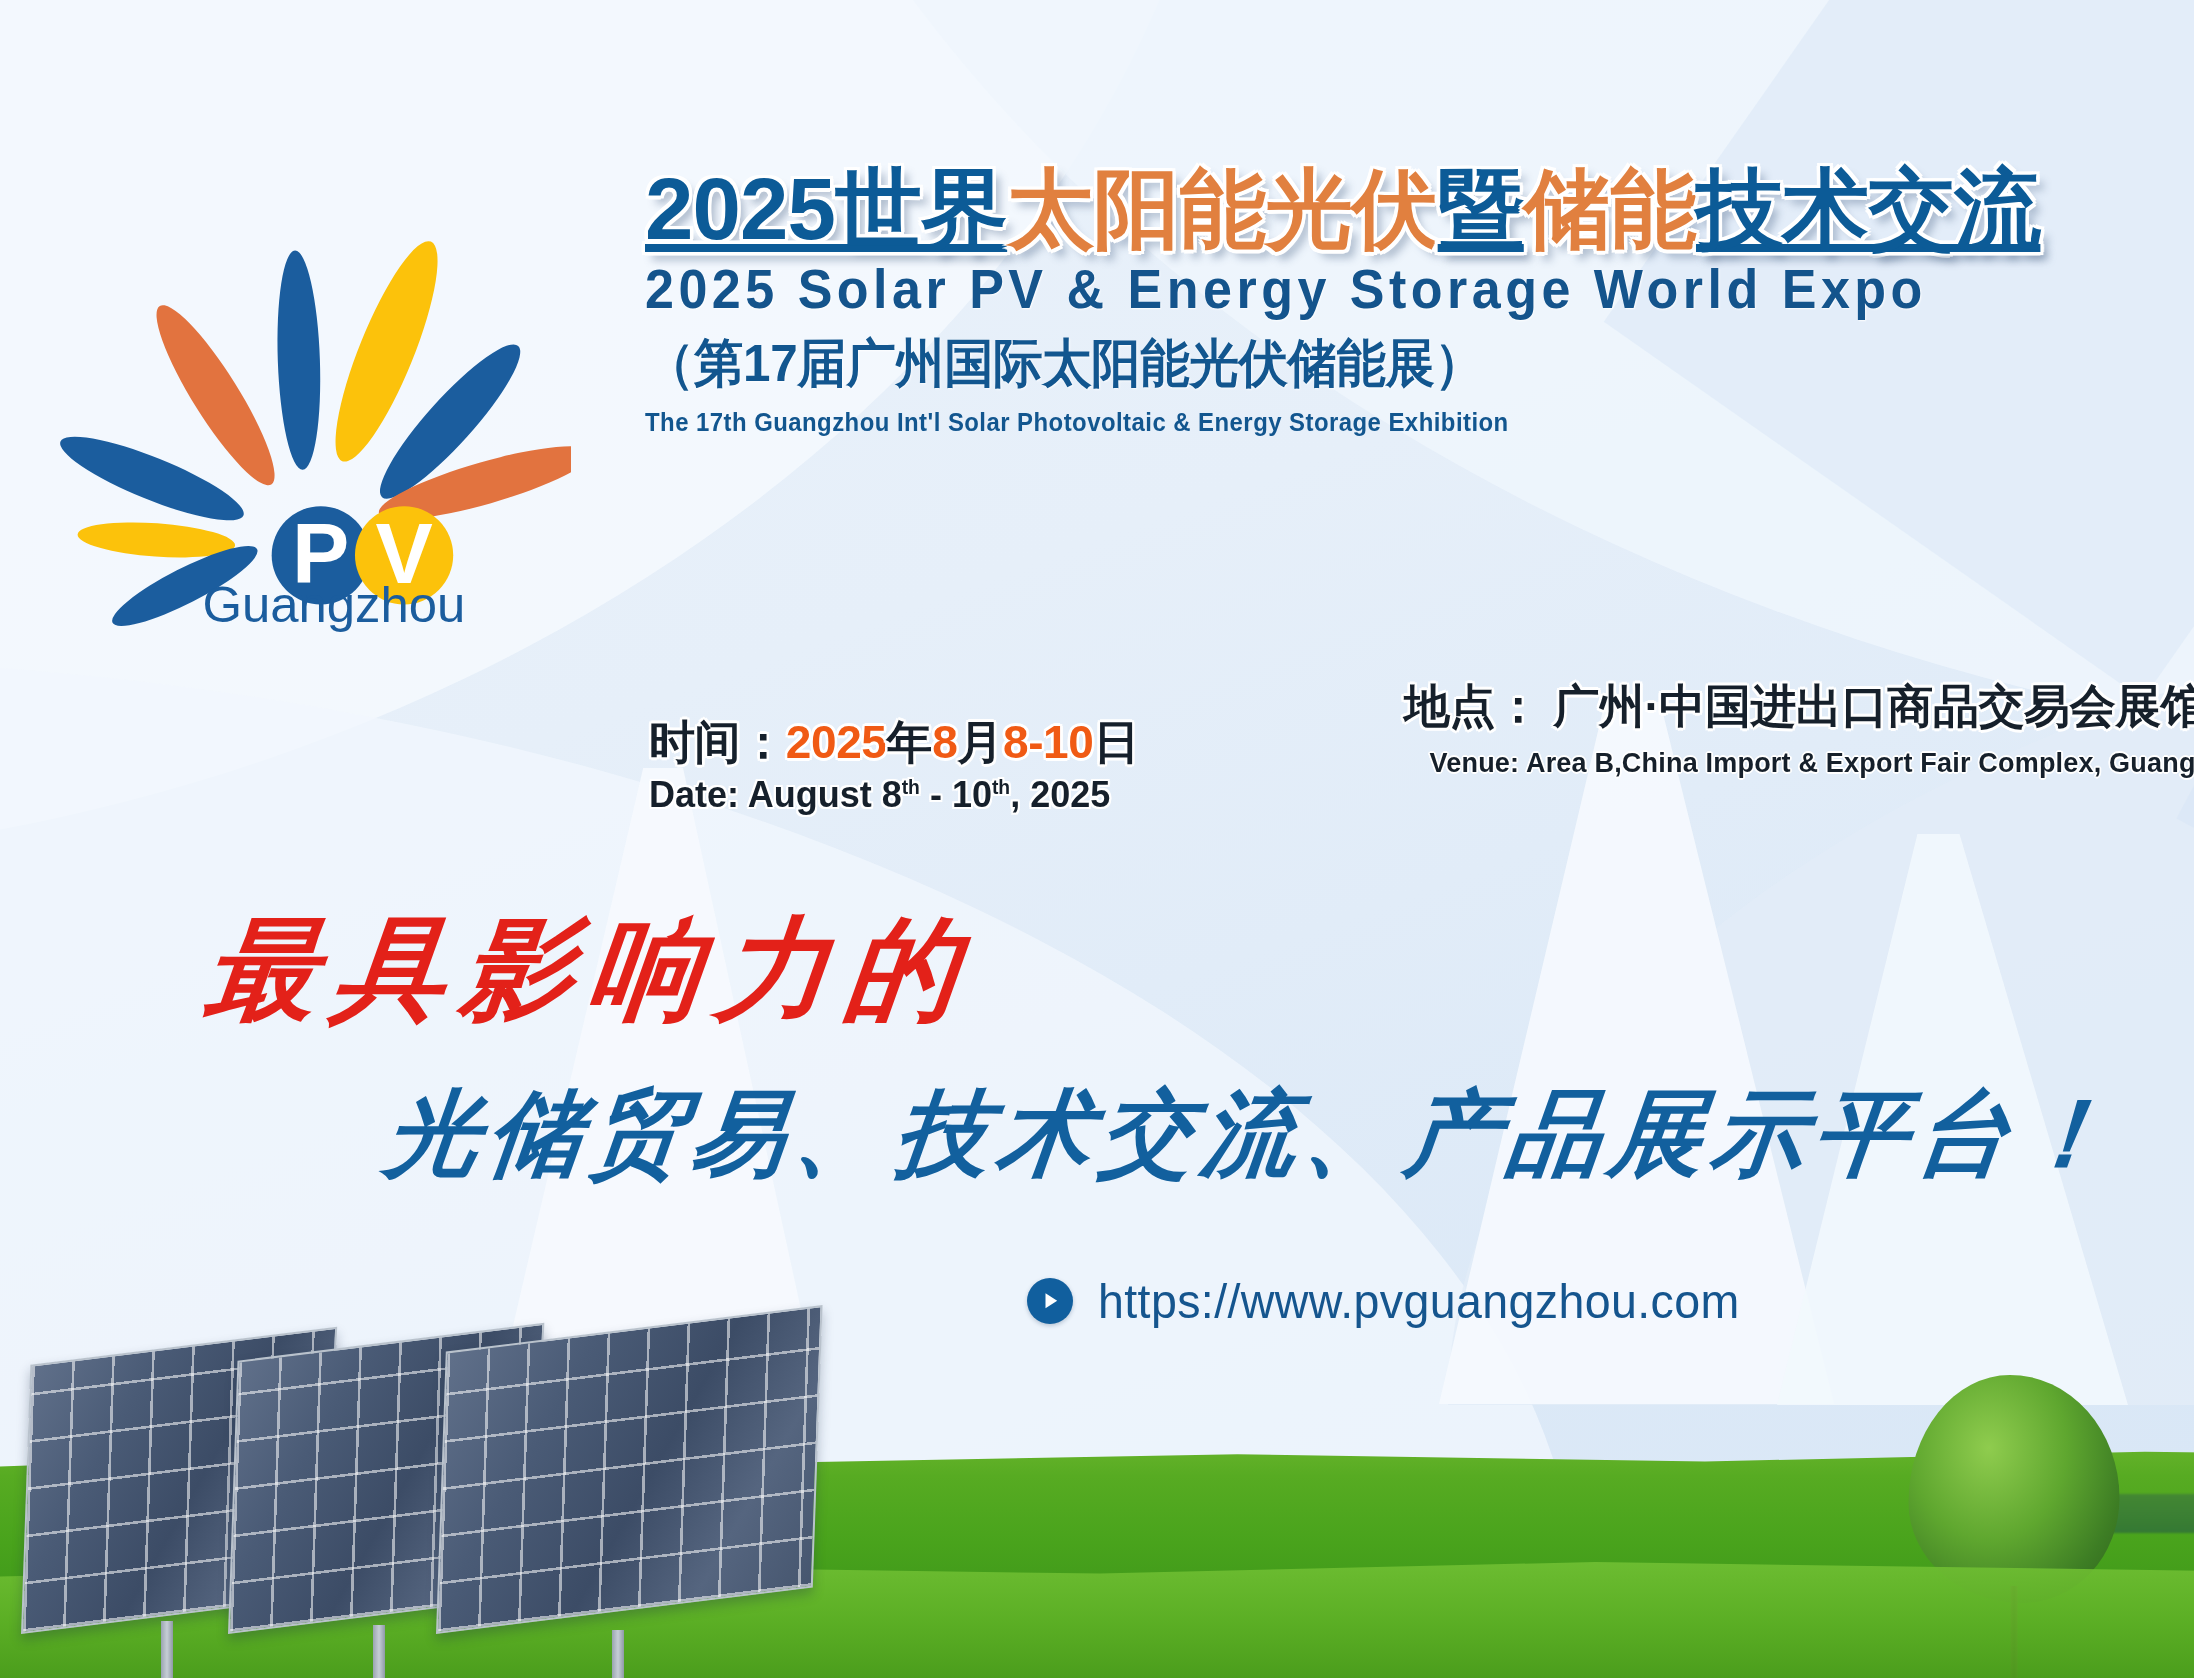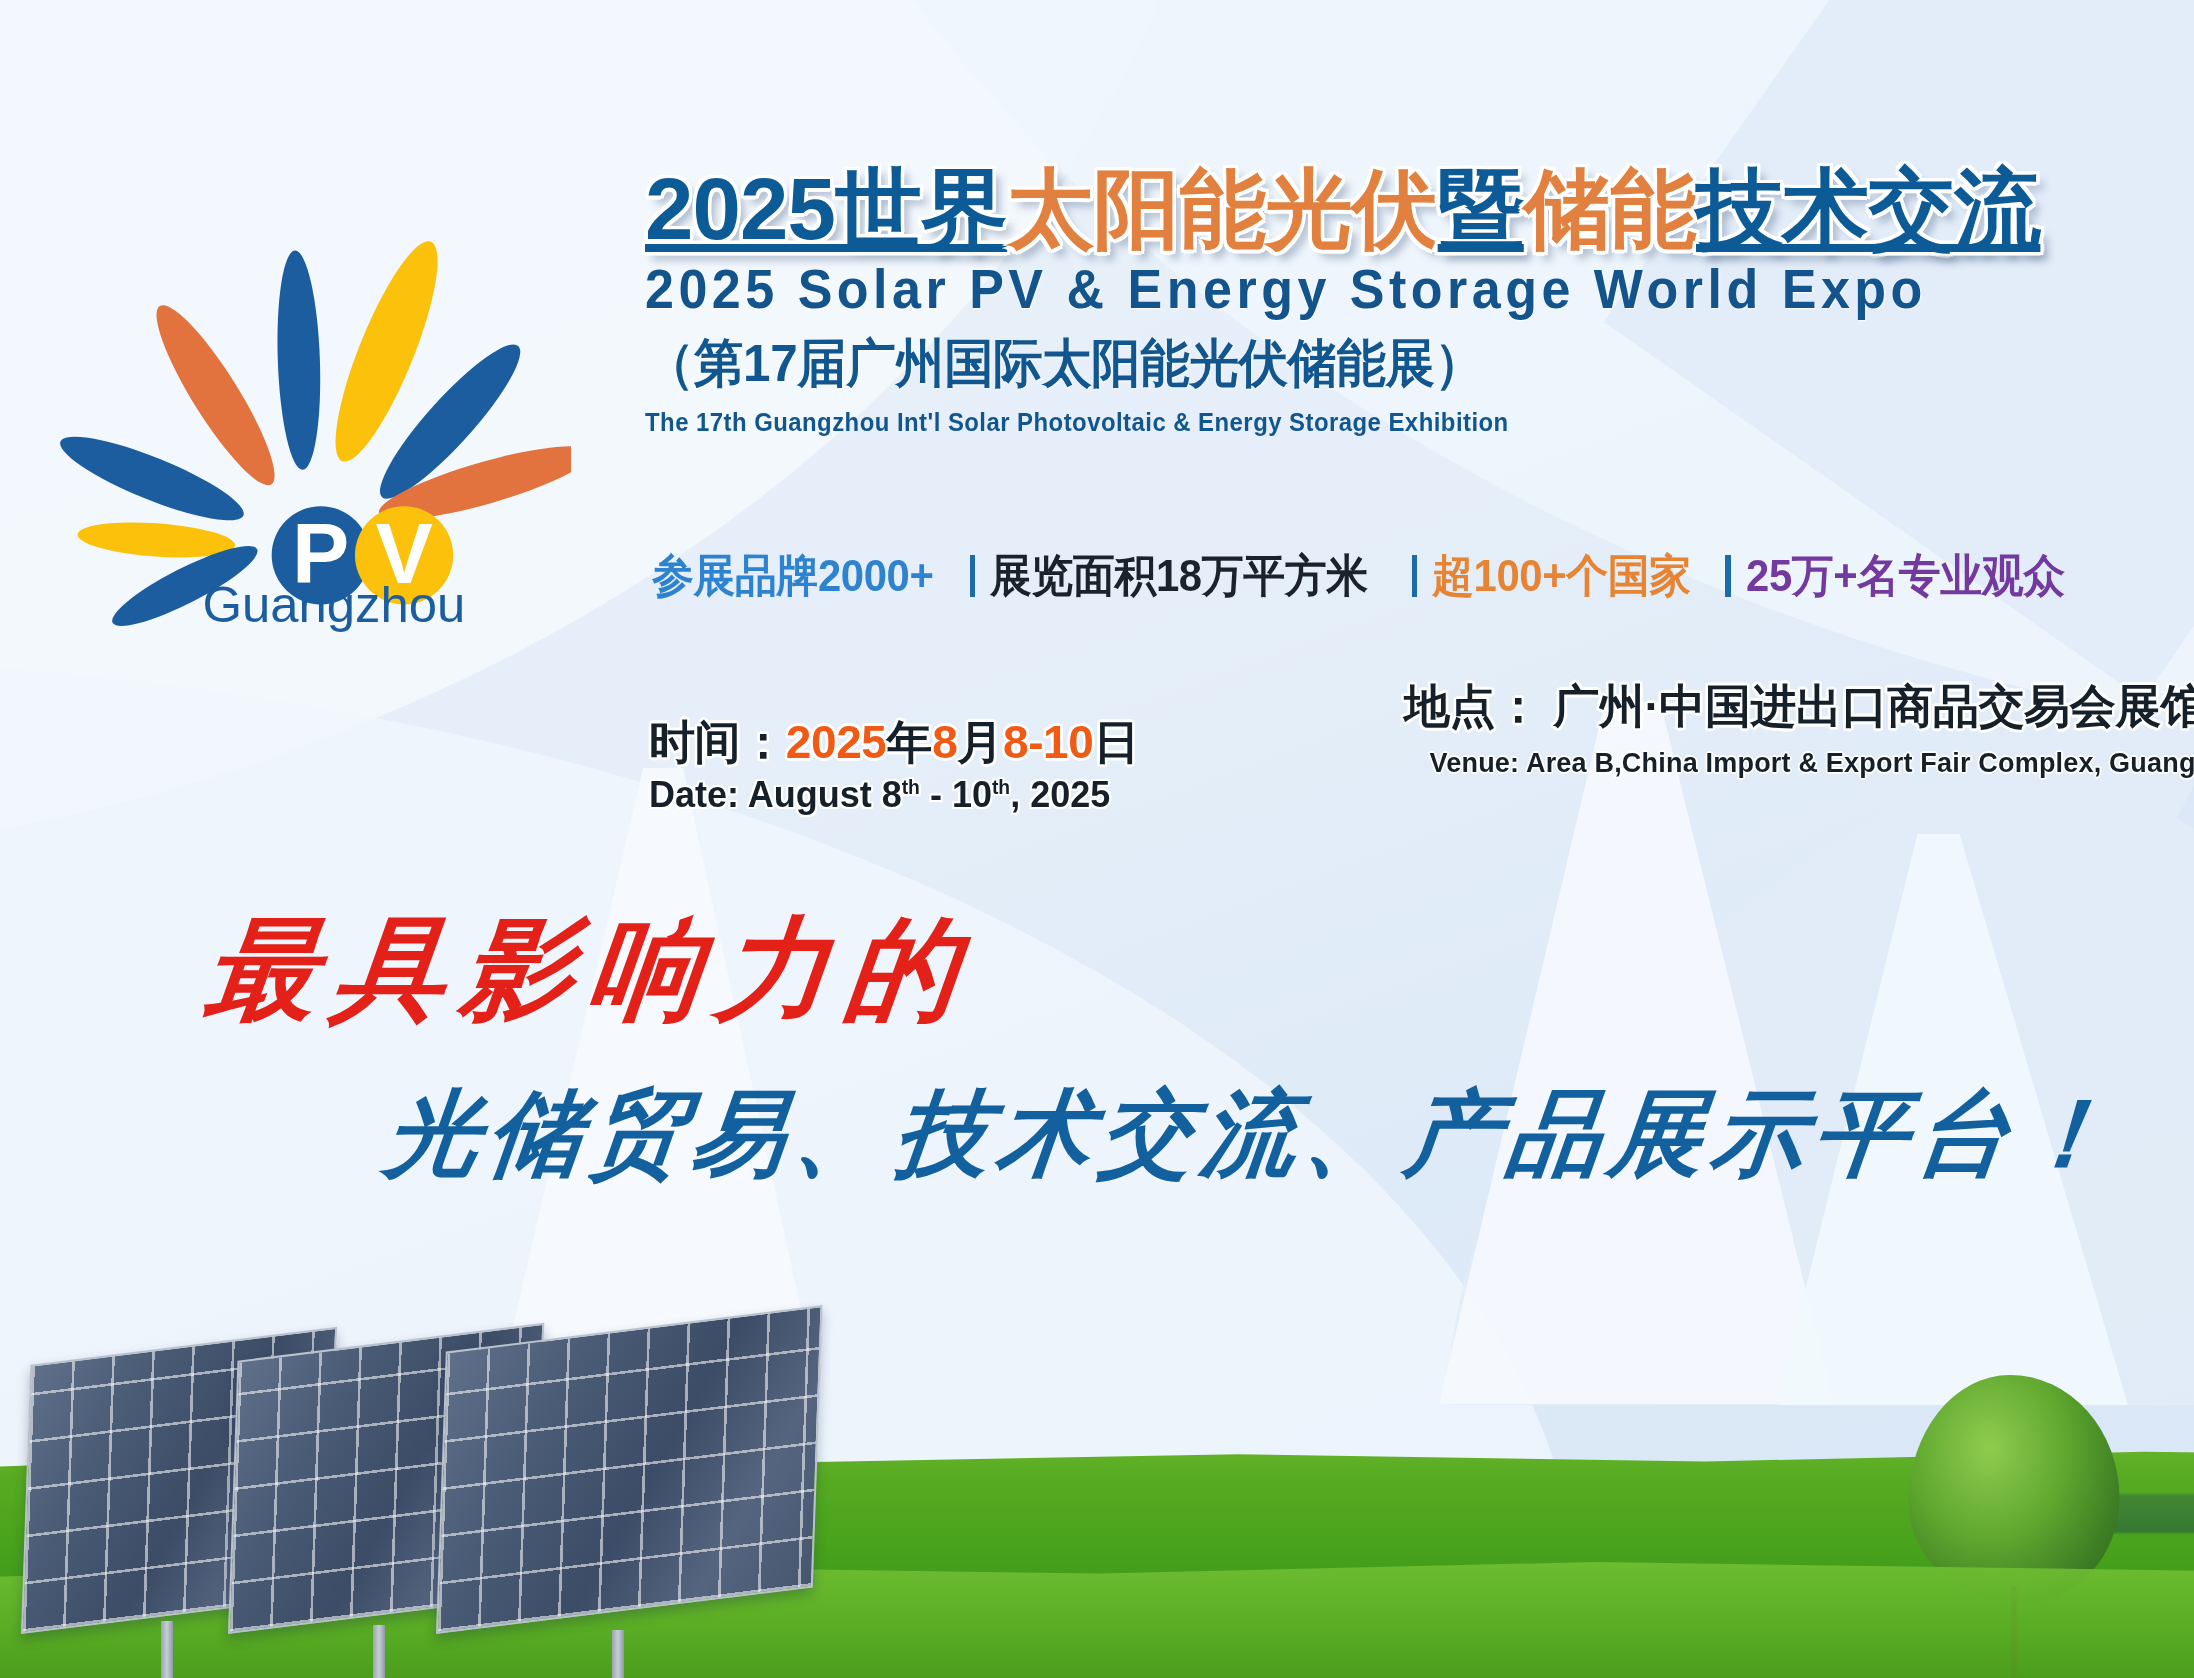--- a/index.html
+++ b/index.html
@@ -294,41 +294,40 @@
   </div>
 
   <div class="titleblock">
     <div class="t-main"><span class="blue">2025世界</span><span class="orange">太阳能光伏</span><span class="blue">暨</span><span class="orange">储能</span><span class="blue">技术交流</span></div>
 
     <div class="t-eng">2025 Solar PV &amp; Energy Storage World Expo</div>
     <div class="t-cn2">（第17届广州国际太阳能光伏储能展）</div>
     <div class="t-eng2">The 17th Guangzhou Int'l Solar Photovoltaic &amp; Energy Storage Exhibition</div>
   </div>
 
-  <div class="stats">
-    <span class="s-item st-blue">参展品牌2000+</span>
-    <span class="sep"></span>
-    <span class="s-item st-dark">展览面积18万平方米</span>
-    <span class="sep"></span>
-    <span class="s-item st-orange">超100+个国家</span>
-    <span class="sep"></span>
-    <span class="s-item st-purple">25万+名专业观众</span>
-  </div>
 
   <div class="datewrap">
     <div class="d-cn"><span>时间：</span><span class="accent">2025</span><span>年</span><span class="accent">8</span><span>月</span><span class="accent">8-10</span><span>日</span></div>
 
     <div class="d-en"><span>Date: August 8</span><sup>th</sup><span> - 10</span><sup>th</sup><span>, 2025</span></div>
   </div>
 
   <div class="venuewrap">
     <div class="v-cn">地点： 广州·中国进出口商品交易会展馆B区</div>
     <div class="v-en">Venue: Area B,China Import &amp; Export Fair Complex, Guangzhou</div>
   </div>
 
   <div class="callig cal-red">最具影响力的</div>
   <div class="callig cal-blue">光储贸易、技术交流、产品展示平台！</div>
 
   <div class="contact">
+    <div class="crow">
+      <span class="cico">
+        <svg viewBox="0 0 24 24">
+            <path d="M8 5l11 7-11 7V5z"></path>
+          </svg>
+      </span>
+      <span class="ctext">https://www.pvguangzhou.com</span>
+    </div>
   </div>
 
 </div>
 
 
 </body></html>

